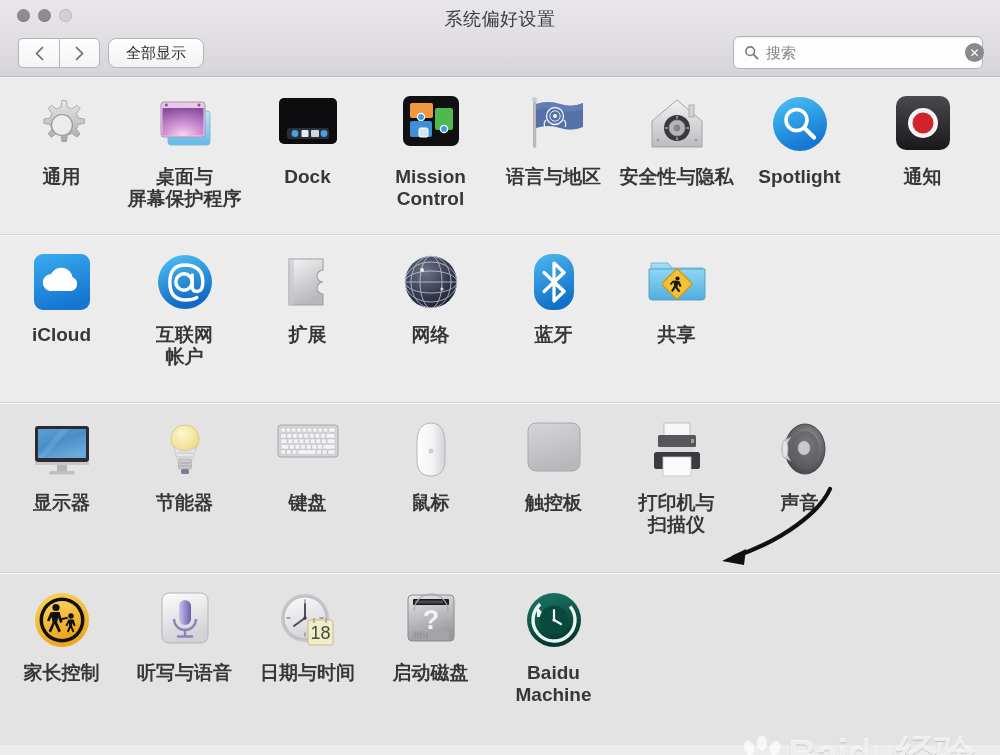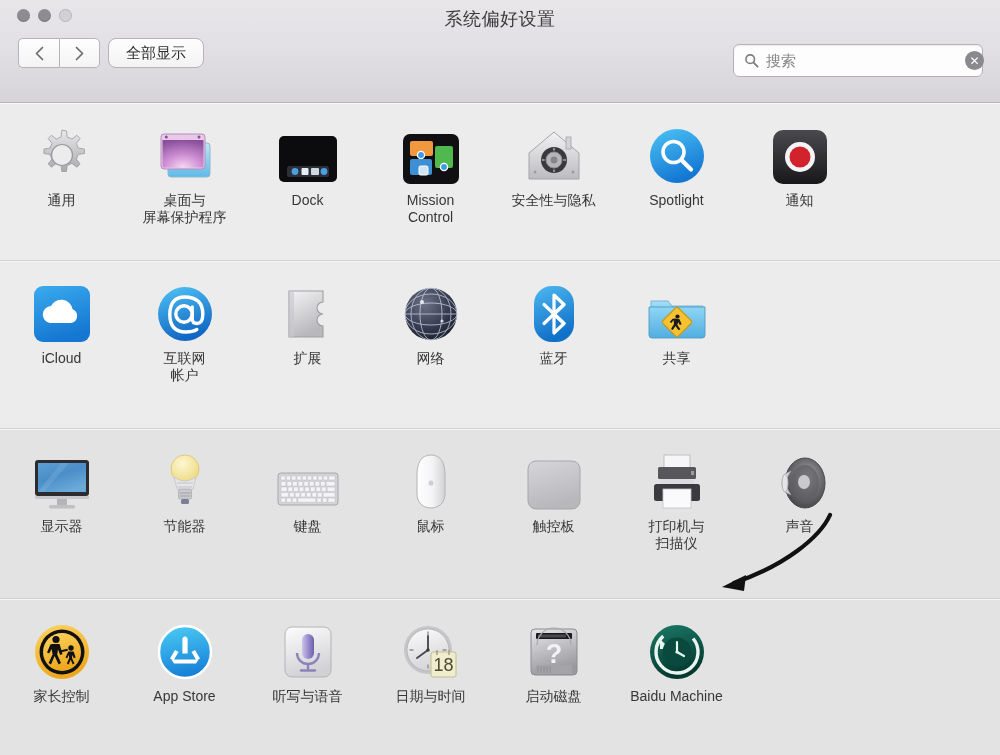--- a/index.html
+++ b/index.html
@@ -11,21 +11,21 @@
   }
   #app {
     position: relative;
     width: 1000px; height: 755px;
     background: #ececec;
   }
 
   
   .titlebar {
     position: relative;
-    width: 1000px; height: 103px;
+    width: 1000px; height: 77px;
     background: linear-gradient(to bottom, #e8e6e9 0%, #e2e0e4 45%, #d6d4d9 100%);
     border-bottom: 1px solid #b9b7bb;
   }
   .traffic {
     position: absolute; left: 17px; top: 9px;
     display: flex; gap: 8px; align-items: center;
   }
   .dot { width: 13px; height: 13px; border-radius: 50%; }
   .dot.d1 { background: #8e8c90; box-shadow: inset 0 -1px 1px rgba(0,0,0,.18); }
   .dot.d2 { background: #8e8c90; box-shadow: inset 0 -1px 1px rgba(0,0,0,.18); }
@@ -55,21 +55,21 @@
   .showall {
     position: absolute; left: 108px; top: 38px;
     height: 30px; padding: 0 17px;
     background: linear-gradient(to bottom, #fefefe, #f3f3f4);
     border: 1px solid #b6b4b8; border-radius: 8px;
     display: flex; align-items: center; justify-content: center;
     font-size: 15px; color: #2e2e30;
   }
 
   .searchfield {
-    position: absolute; right: 17px; top: 44px;
+    position: absolute; right: 17px; top: 36px;
     width: 250px; height: 33px;
     background: #fdfdfd;
     border: 1px solid #b4b2b6; border-radius: 6px;
     display: flex; align-items: center; padding: 0 0 0 10px;
     box-shadow: inset 0 1px 2px rgba(0,0,0,.07);
   }
   .search-mag { flex: 0 0 auto; display: flex; color: #7c7c80; }
   .search-input {
     flex: 1 1 auto; border: none; outline: none; background: transparent;
     font-family: inherit; font-size: 15px; color: #2a2a2c;
@@ -95,28 +95,29 @@
   .prefrow.dark  { background: #e3e3e3; }
   .prefrow.last  { border-bottom: none; }
 
   .pane {
     width: 123px; flex: 0 0 123px;
     display: flex; flex-direction: column; align-items: center;
     padding-top: 18px;
   }
   .pane-icon {
     width: 64px; height: 64px;
-    display: flex; align-items: flex-end; justify-content: center;
+    display: flex; align-items: flex-start; justify-content: center;
     position: relative;
   }
   .pane-label {
     margin-top: 7px;
-    font-size: 14px; color: #37373a;
+    font-size: 19px; color: #37373a;
     text-align: center; line-height: 1.18;
     white-space: pre-line;
+    font-weight: bold;
   }
 
   
   .annot-arrow {
     position: absolute; left: 700px; top: 398px;
     width: 170px; height: 110px; pointer-events: none;
   }
 
   
   .watermark {
@@ -249,20 +250,37 @@
             <rect x="33" y="13" width="18" height="22" rx="2" fill="#4fb84f"></rect>
             <circle cx="42" cy="34" r="3.6" fill="#3d9de0" stroke="#fff" stroke-width="1.3"></circle>
             <rect x="8" y="26" width="22" height="16" rx="2" fill="#3d8fd6"></rect>
             <rect x="17" y="33" width="9" height="9" rx="1.5" fill="#cfe4f5" stroke="#fff" stroke-width="1"></rect>
           </svg>
         </div>
         <div class="pane-label">Mission
 Control</div>
       </div>
 
+      <div class="pane">
+        <div class="pane-icon">
+          <svg width="60" height="58" viewBox="0 0 60 58">
+            <rect x="9" y="5" width="3.2" height="48" rx="1.4" fill="#b9b9bd"></rect>
+            <circle cx="10.6" cy="4.5" r="2.6" fill="#cdcdd1"></circle>
+            <path d="M12 9 q12 -4 24 0 q12 4 23 -1 l0 24 q-11 5 -23 1 q-12 -4 -24 0 z" fill="#5571a8"></path>
+            <path d="M12 9 q12 -4 24 0 q12 4 23 -1 l0 6 q-11 5 -23 1 q-12 -4 -24 0 z" fill="#6a87bd" opacity="0.55"></path>
+            <g transform="translate(31,21)">
+              <circle r="8.5" fill="none" stroke="#f2f4f8" stroke-width="1.3"></circle>
+              <circle r="5.2" fill="none" stroke="#f2f4f8" stroke-width="0.9"></circle>
+              <circle r="2" fill="#f2f4f8"></circle>
+              <path d="M-9 4 q-3 3 -1 7 M9 4 q3 3 1 7" fill="none" stroke="#f2f4f8" stroke-width="1.2"></path>
+            </g>
+          </svg>
+        </div>
+        <div class="pane-label">语言与地区</div>
+      </div>
 
       <div class="pane">
         <div class="pane-icon">
           <svg width="60" height="58" viewBox="0 0 60 58">
             <defs>
                 <linearGradient id="gHouse" x1="0" y1="0" x2="0" y2="1">
                   <stop offset="0" stop-color="#f2f2f3"></stop>
                   <stop offset="1" stop-color="#bcbcc0"></stop>
                 </linearGradient>
               </defs>
@@ -637,40 +655,20 @@
               <path d="M19.4 21 L26.6 21 L29.5 31 L27.2 32 L25 26.5 L24.2 31.5 L28 40 L25.6 41.4 L21.6 33 L18 41.4 L15.6 40 L19.6 31.5 L18.6 26 L16.2 30.5 L14 29.4 L17.4 21.6 Z"></path>
               <circle cx="38" cy="25" r="2.7"></circle>
               <path d="M35.3 28.5 L40.7 28.5 L42.6 34.5 L40.8 35.3 L39.4 32 L39 35 L41.4 40.5 L39.7 41.4 L37.7 36.8 L35.6 41.4 L33.9 40.5 L36.2 35 L35.8 31.8 L34.3 35.2 L32.5 34.4 Z"></path>
               <path d="M26.8 27.5 L34.4 25.8 L34.9 27.8 L27.3 29.5 Z"></path>
             </g>
           </svg>
         </div>
         <div class="pane-label">家长控制</div>
       </div>
 
-      <div class="pane">
-        <div class="pane-icon">
-          <svg width="58" height="58" viewBox="0 0 58 58">
-            <defs>
-                <linearGradient id="gAs" x1="0" y1="0" x2="0.2" y2="1">
-                  <stop offset="0" stop-color="#4ecdf5"></stop>
-                  <stop offset="1" stop-color="#1682d8"></stop>
-                </linearGradient>
-              </defs>
-            <circle cx="29" cy="29" r="26" fill="url(#gAs)" stroke="#ffffff" stroke-width="2.5"></circle>
-            <g fill="#ffffff">
-              <path d="M29 13.5 c1.6 0 2.6 1.4 2.6 3 l0 14 l-5.2 0 l0 -14 c0 -1.6 1 -3 2.6 -3 z"></path>
-              <path d="M15.5 36.5 L42.5 36.5 L40 40.5 L18 40.5 Z"></path>
-              <path d="M22.5 29 l-5 8.5 l-3.5 -2 l5 -8.5 z"></path>
-              <path d="M35.5 29 l5 8.5 l3.5 -2 l-5 -8.5 z"></path>
-            </g>
-          </svg>
-        </div>
-        <div class="pane-label">App Store</div>
-      </div>
 
       <div class="pane">
         <div class="pane-icon">
           <svg width="54" height="56" viewBox="0 0 54 56">
             <defs>
               <linearGradient id="gMicBg" x1="0" y1="0" x2="0.3" y2="1">
                   <stop offset="0" stop-color="#fdfdfd"></stop>
                   <stop offset="1" stop-color="#d2d2d6"></stop>
                 </linearGradient>
               <linearGradient id="gMicB" x1="0" y1="0" x2="1" y2="0">

